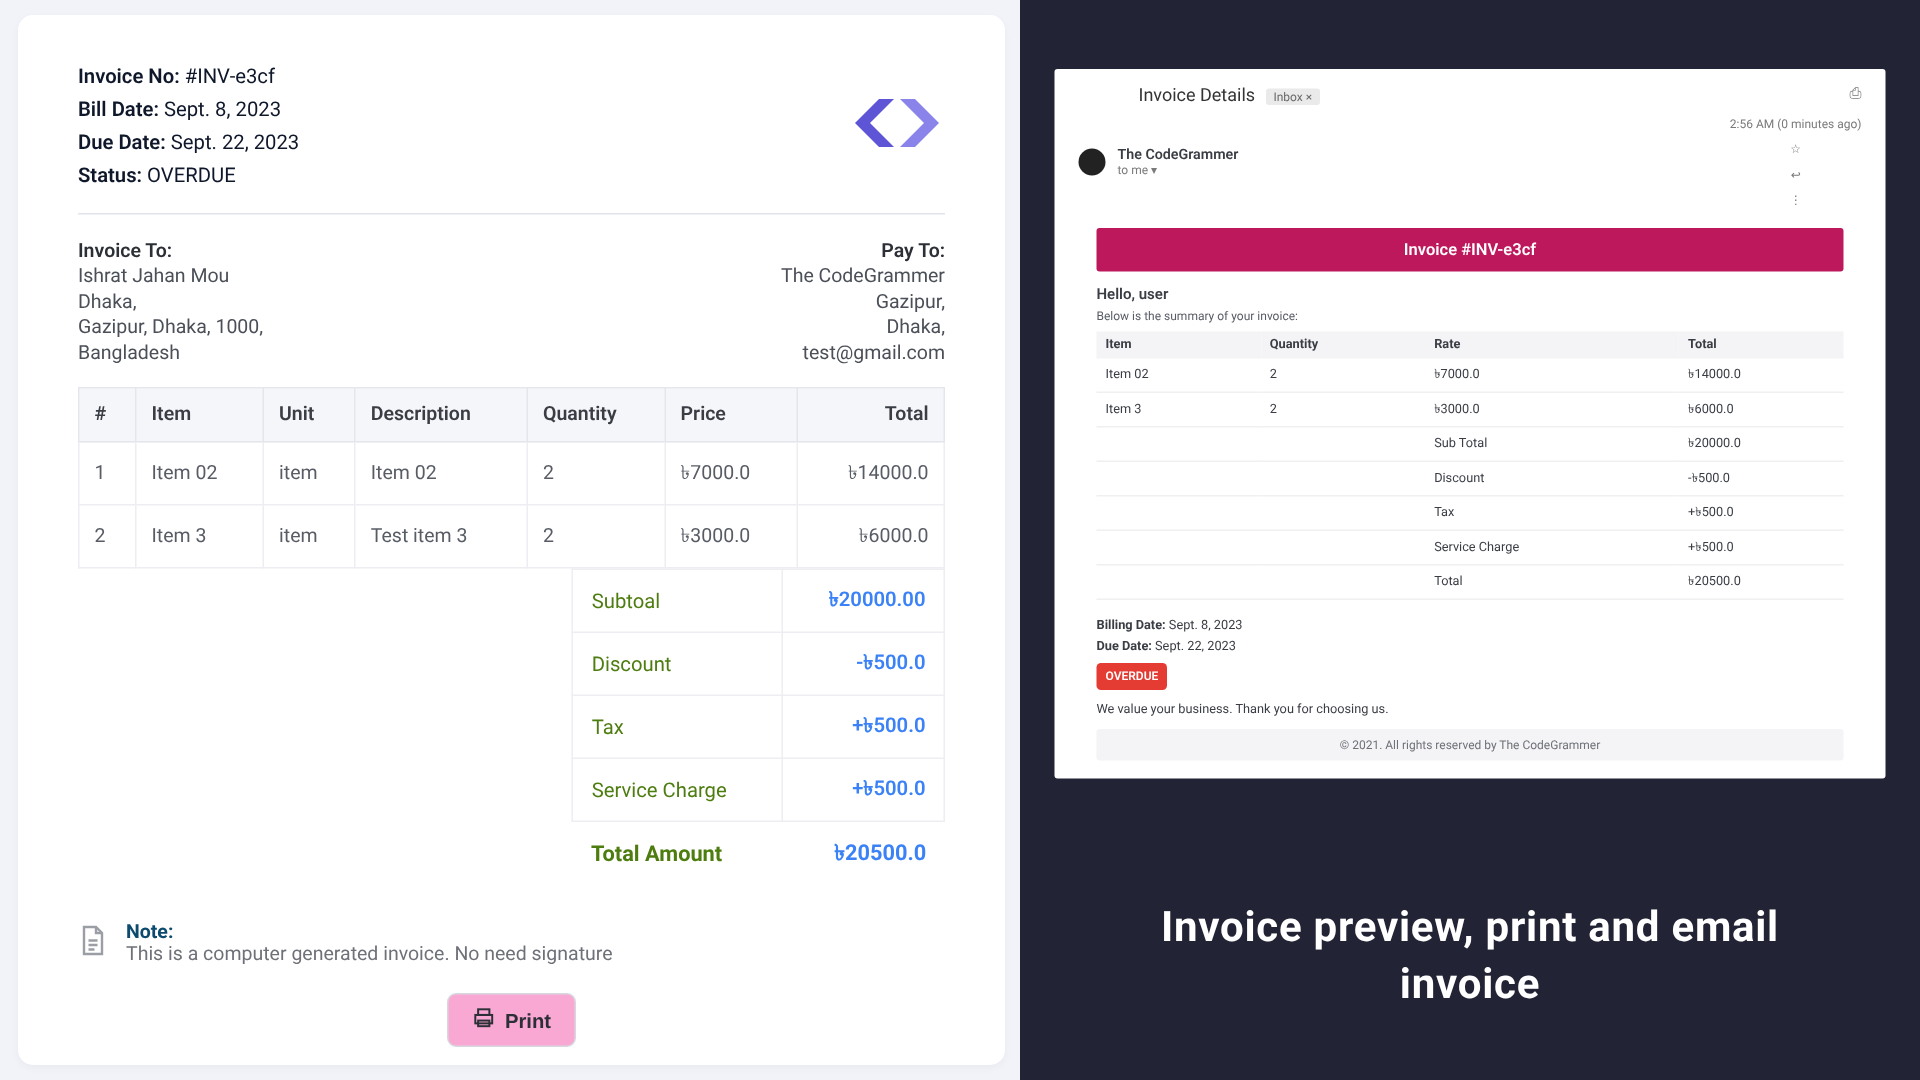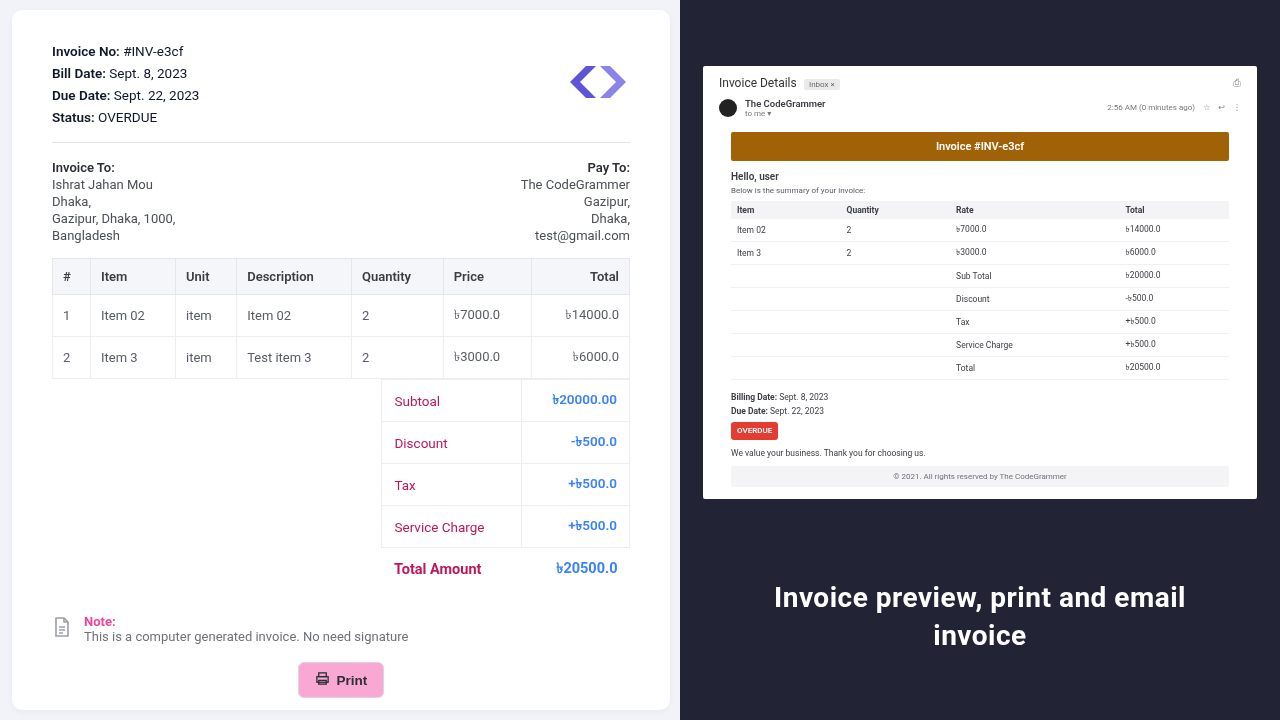--- a/index.html
+++ b/index.html
@@ -20,42 +20,42 @@
   .pay { text-align: right; }
 
   table.items { width: 100%; border-collapse: collapse; font-size: 13px; color: #3a3d44; }
   table.items thead th { background: #f5f6fa; font-weight: 600; text-align: left; padding: 10px 10px; border: 1px solid #e4e6ec; }
   table.items thead th:last-child { text-align: right; }
   table.items tbody td { padding: 10px 10px; border: 1px solid #ededf2; color: #585c65; }
   table.items tbody td:last-child { text-align: right; }
 
   table.summary { width: 43%; margin-left: auto; border-collapse: collapse; font-size: 13.5px; }
   table.summary td { padding: 9px 12px; border: 1px solid #ededf2; }
-  table.summary td.k { color: #be185d; }
+  table.summary td.k { color: #4d7c0f; }
   table.summary td.v { text-align: right; font-weight: 600; color: #3b82f6; }
   table.summary tr.total td { border: none; font-weight: 700; font-size: 14.5px; }
 
   .note { display: flex; gap: 12px; margin-top: 24px; align-items: flex-start; color: #6e7178; font-size: 13px; }
   .note svg { flex-shrink: 0; margin-top: 2px; }
-  .note b { color: #ec4899; }
+  .note b { color: #0c4a6e; }
 
   .actions { display: flex; gap: 6px; justify-content: center; margin-top: 18px; }
   .btn { display: inline-flex; align-items: center; gap: 7px; font-size: 13.5px; font-weight: 600; padding: 8px 16px; border-radius: 6px; border: 1px solid #d7d8df; background: #f9a8d4; color: #2c2f36; cursor: pointer; }
   .btn.primary { background: #4a3bd6; border-color: #4a3bd6; color: #fff; }
 
   
   .email { width: 554px; background: #fff; border-radius: 2px; font-size: 9px; color: #3a3d44; }
-  .email-head { padding: 10px 16px 4px 16px; display:flex; align-items:center; justify-content:space-between;}
+  .email-head { padding: 10px 16px 4px 16px; display:flex; align-items:center; justify-content:space-between;margin-left:40px;}
   .email-head .subj { font-size: 12px; color: #343434; }
   .inbox-chip { background:#eaeaea; border-radius:2px; padding:1px 5px; font-size:8px; color:#6a6a6a; margin-left:5px;}
   .email-from { display:flex; align-items:center; gap:8px; padding: 4px 16px 8px 16px;}
   .avatar { width:18px; height:18px; background:#222; border-radius:50%; }
-  .from-right { margin-left:auto; color:#7a7a7a; font-size:8px; display:flex; gap:8px; align-items:center;}
+  .from-right { margin-left:auto; color:#7a7a7a; font-size:8px; display:flex; gap:8px; align-items:center;flex-direction:column;}
   .email-body { padding: 6px 28px 12px 28px; }
-  .ebanner { background:#a16207; color:#fff; text-align:center; font-weight:600; font-size:11px; padding:8px 12px; border-radius:2px; }
+  .ebanner { background:#be185d; color:#fff; text-align:center; font-weight:600; font-size:11px; padding:8px 12px; border-radius:2px; }
   .ehello { font-size:10px; font-weight:600; margin-top:10px; }
   .esummary { font-size:8px; color:#585c65; margin-top:4px; }
   table.etable { width:100%; margin-top:6px; border-collapse: collapse; font-size:8.5px; }
   table.etable th { text-align:left; background:#f4f4f6; padding:4px 6px; }
   table.etable td { padding:4px 6px; border-bottom:1px solid #f0f0f2; }
   .einfo { font-size:8.5px; margin-top:10px; line-height:14px; }
   .overdue-badge { display:inline-block; background:#e43b33; color:#fff; font-size:8px; font-weight:600; padding:2px 6px; border-radius:3px; margin-top:4px; }
   .ethanks { font-size:8.5px; margin-top:8px; }
   .efoot { background:#f4f4f6; text-align:center; font-size:8px; color:#6e7178; padding:6px 0; margin-top:8px; border-radius:2px;}
 

